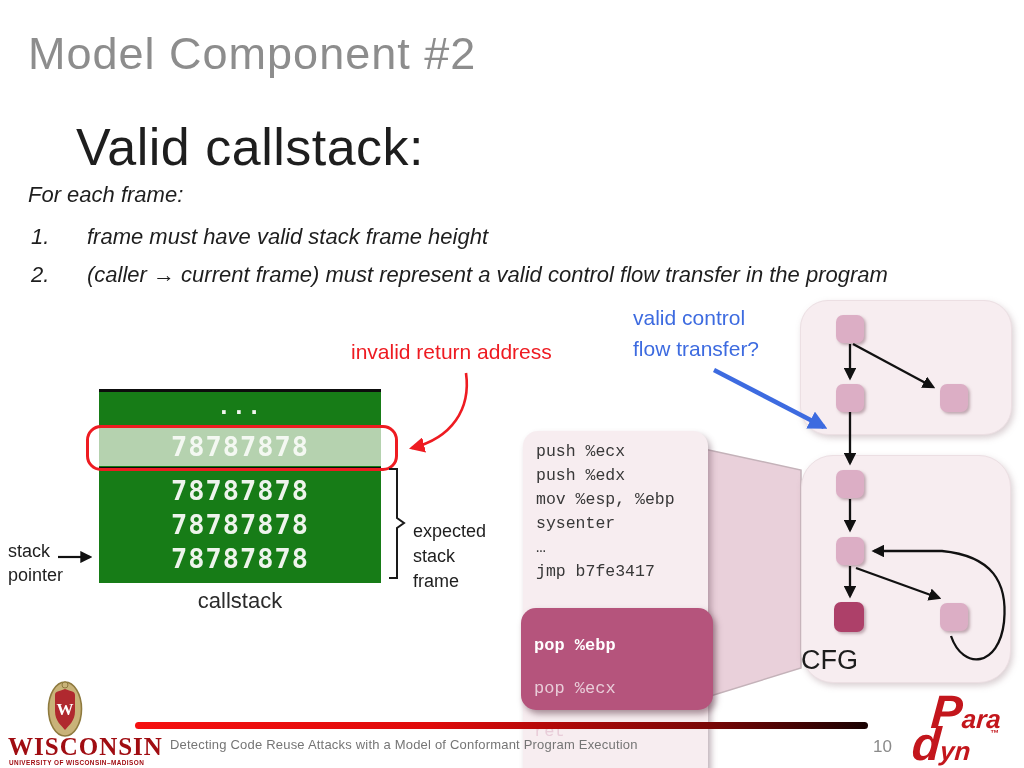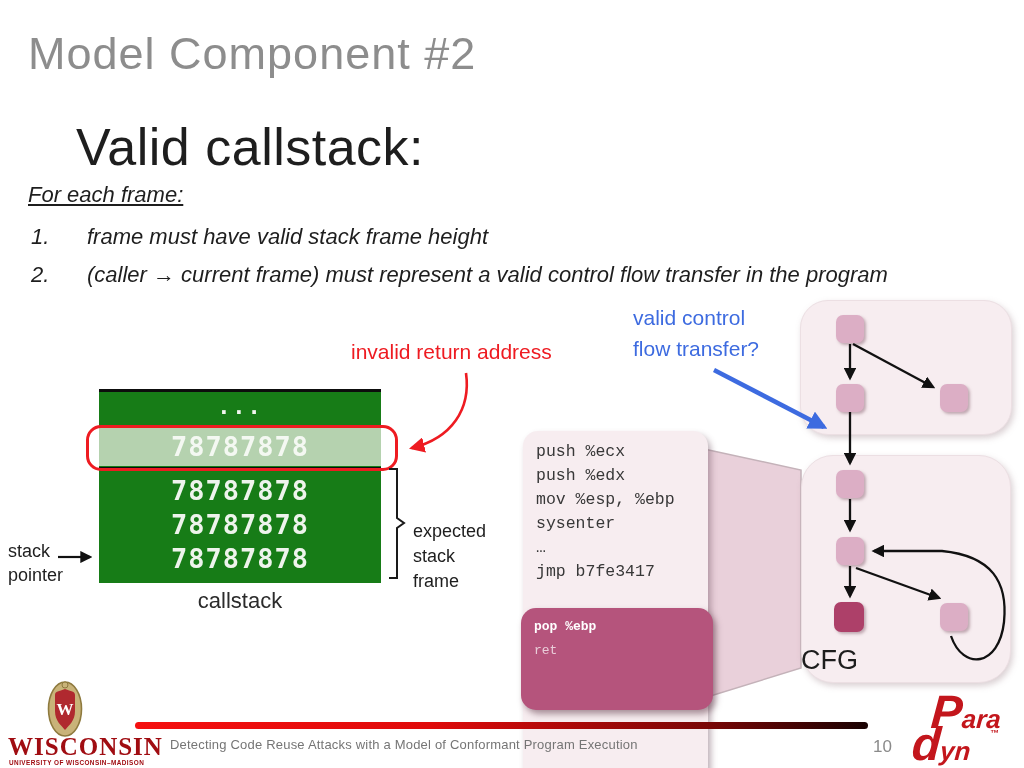--- a/index.html
+++ b/index.html
@@ -5,21 +5,21 @@
   html,body { margin:0; padding:0; background:#555; }
   .slide {
     position:relative; width:1024px; height:768px; background:#ffffff;
     overflow:hidden; font-family:"Liberation Sans", sans-serif;
   }
   
   .title { position:absolute; left:28px; top:28px; font-size:45px; letter-spacing:1px;
            color:var(--title-gray); font-weight:400; }
   .heading { position:absolute; left:28px; top:117px; font-size:52px; letter-spacing:.5px;
            color:var(--ink); font-weight:400;margin-left:48px; }
-  .intro { position:absolute; left:28px; top:182px; font-size:22px; font-style:italic; color:var(--ink);text-decoration:underline; }
+  .intro { position:absolute; left:28px; top:182px; font-size:22px; font-style:italic; color:var(--ink); }
   .item { position:absolute; left:31px; font-size:22px; font-style:italic; color:var(--ink); white-space:nowrap; }
   .item .num { display:inline-block; width:56px; font-style:italic; }
   .item1 { top:224px; } .item2 { top:262px; }
   
   .invalid-label { position:absolute; left:351px; top:340px; font-size:21px; color:var(--red); z-index:6; }
   .validcf-label { position:absolute; left:633px; top:302px; font-size:21px; line-height:31px; color:var(--blue); z-index:6; }
   
   .stack-box { position:absolute; left:99px; top:389px; width:282px; height:191px;
                background:var(--green); border-top:3px solid #0d0d0d; z-index:2; }
   .stack-dots { position:absolute; left:0; right:0; top:2px; text-align:center; color:#f2f6f0;
@@ -39,22 +39,22 @@
   .ef-label { position:absolute; left:413px; top:471px; font-size:18px; line-height:1.38; color:var(--ink); z-index:2;margin-top:48px; }
   
   .code-box { position:absolute; left:523px; top:431px; width:185px; height:350px; border-radius:15px;
               background:var(--pink-box); box-shadow:3px 4px 6px rgba(110,80,95,.45);
               padding:9px 0 0 13px; box-sizing:border-box; z-index:2; }
   .code-line { font-family:"Liberation Mono", monospace; font-size:16.5px; line-height:24px;
                color:#383838; white-space:pre; }
   .pop-box { position:absolute; left:521px; top:608px; width:192px; height:102px; border-radius:15px;
              background:var(--pop-box); box-shadow:3px 4px 6px rgba(90,50,65,.5);
              padding:7px 0 0 13px; box-sizing:border-box; z-index:2; }
-  .pop-line { font-family:"Liberation Mono", monospace; font-size:13px; line-height:24px;
-              color:#e9cdd9; white-space:pre; }
+  .pop-line { font-family:"Liberation Mono", monospace; font-size:17px; line-height:24px;
+              color:#e9cdd9; white-space:pre;margin-top:19px; }
   .pop-line.first { color:#ffffff; font-weight:bold; }
   
   .cfg-box { position:absolute; background:var(--pink-box); border:1px solid #ecdfe3;
              box-shadow:2px 3px 6px rgba(150,120,130,.35); z-index:2; }
   .cfg-top { left:800px; top:300px; width:210px; height:133px; border-radius:28px; }
   .cfg-bottom { left:801px; top:455px; width:208px; height:226px; border-radius:32px; }
   .node { position:absolute; width:28px; height:28px; border-radius:7px; background:var(--pink-node);
           box-shadow:2px 2px 3px rgba(140,100,115,.5); z-index:2; }
   .node.dark { background:var(--pink-dark); width:30px; height:30px; }
   .cfg-label { position:absolute; left:801px; top:645px; width:208px; text-align:left;
@@ -131,20 +131,21 @@
   <div class="code-box">
     <div class="code-line">push %ecx</div>
     <div class="code-line">push %edx</div>
     <div class="code-line">mov %esp, %ebp</div>
     <div class="code-line">sysenter</div>
     <div class="code-line">…</div>
     <div class="code-line">jmp b7fe3417</div>
   </div>
   <div class="pop-box">
     <div class="pop-line first">pop %ebp</div>
+    <div class="pop-line">pop %ecx</div>
     <div class="pop-line">ret</div>
   </div>
 
   <div class="cfg-box cfg-top"></div>
   <div class="cfg-box cfg-bottom"></div>
   <div class="node" style="left:836px; top:315px;"></div>
   <div class="node" style="left:836px; top:384px;"></div>
   <div class="node" style="left:940px; top:384px;"></div>
   <div class="node" style="left:836px; top:470px;"></div>
   <div class="node" style="left:836px; top:537px;"></div>

